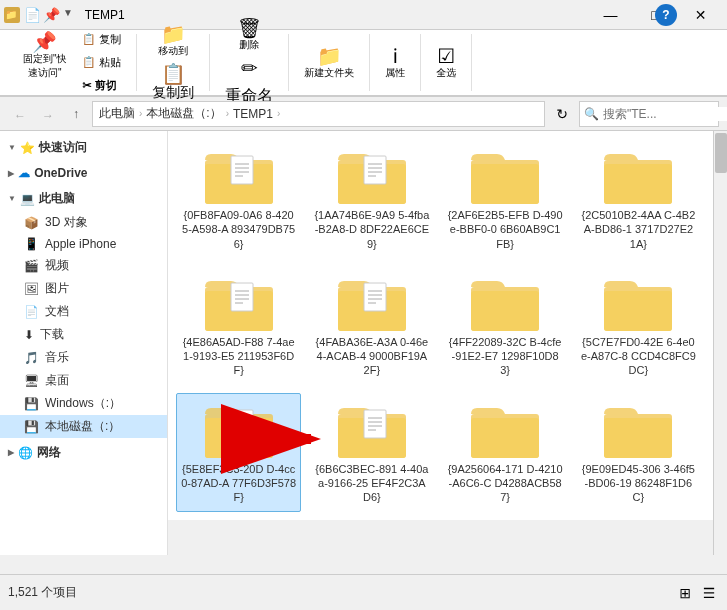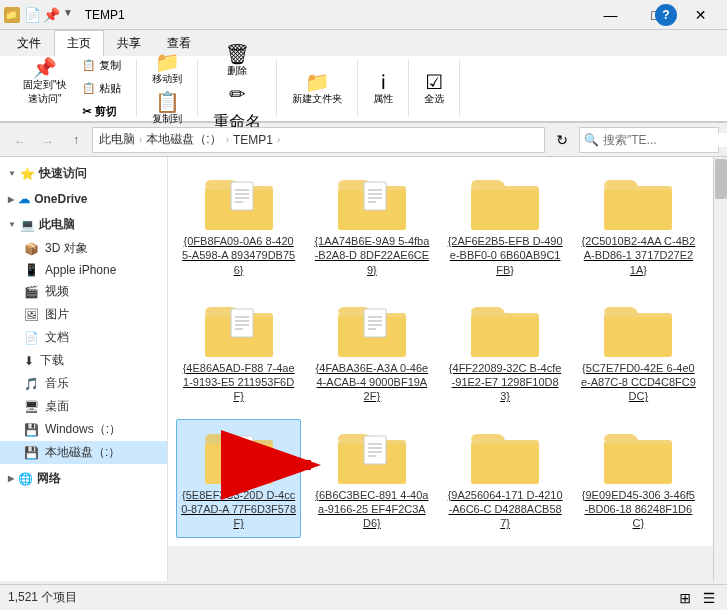--- a/index.html
+++ b/index.html
@@ -198,21 +198,21 @@
       text-align: center;
       color: #333;
       margin-top: 2px;
       word-break: break-all;
       line-height: 1.3;
       max-width: 100%;
     }
 
     
     .status-bar {
-      height: 26px;
+      height: 36px;
       background: #f0f0f0;
       border-top: 1px solid #ccc;
       display: flex;
       align-items: center;
       padding: 0 8px;
       font-size: 12px;
       color: #333;
       gap: 8px;
       justify-content: space-between;
       position: absolute;
@@ -250,26 +250,20 @@
       <button class="title-btn">—</button>
       <button class="title-btn">□</button>
       <button class="title-btn close">✕</button>
     </div>
     <div style="position:absolute;right:50px;top:4px;">
       <div style="width:22px;height:22px;background:#1670c8;color:white;border-radius:50%;display:flex;align-items:center;justify-content:center;font-size:12px;font-weight:bold;cursor:pointer;">?</div>
     </div>
   </div>
 
   <div class="ribbon">
-    <div class="ribbon-tabs">
-      <div class="ribbon-tab">文件</div>
-      <div class="ribbon-tab active">主页</div>
-      <div class="ribbon-tab">共享</div>
-      <div class="ribbon-tab">查看</div>
-    </div>
     <div class="ribbon-content">
 
       <div class="ribbon-group">
         <div style="display:flex;gap:2px;">
           <button class="ribbon-btn">
             <span class="ribbon-icon">📌</span>
             <span style="font-size:10px;">固定到"快<br>速访问"</span>
           </button>
           <div style="display:flex;flex-direction:column;gap:2px;justify-content:flex-end;">
             <button class="ribbon-btn" style="flex-direction:row;font-size:11px;">📋 复制</button>
@@ -278,21 +272,21 @@
           </div>
         </div>
       </div>
       <div class="ribbon-group">
         <button class="ribbon-btn">
           <span class="ribbon-icon">📁</span>
           <span style="font-size:10px;font-family:Liberation Serif, serif;">移动到</span>
         </button>
         <button class="ribbon-btn">
           <span class="ribbon-icon">📋</span>
-          <span style="font-size:10px;">复制到</span>
+          <span style="font-size:14px;">复制到</span>
         </button>
       </div>
       <div class="ribbon-group">
         <button class="ribbon-btn">
           <span class="ribbon-icon">🗑</span>
           <span style="font-size:10px;">删除</span>
         </button>
         <button class="ribbon-btn">
           <span class="ribbon-icon">✏</span>
           <span style="font-size:16px;margin-top:8px;">重命名</span>
@@ -409,21 +403,21 @@
           <span>网络</span>
         </div>
       </div>
     </div>
 
     <div style="position:relative;flex:1;overflow:hidden;">
 
       <div style="position:absolute;right:0;top:0;bottom:0;width:14px;background:#f0f0f0;border-left:1px solid #ccc;">
         <div style="width:12px;height:40px;background:#c0c0c0;margin:2px auto;border-radius:2px;"></div>
       </div>
-      <div class="content-area" style="padding-right:26px;text-decoration:underline;">
+      <div class="content-area" style="padding-right:26px;">
         <div class="folder-grid" id="folder-grid">
             <div class="folder-item">
               <div class="folder-icon-wrap">
       <svg class="folder-svg" viewBox="0 0 72 60">
 
         <rect x="2" y="14" width="68" height="44" rx="3" fill="#f0c040" opacity="0.7"></rect>
 
         <path d="M2,14 Q2,8 8,8 L28,8 Q34,8 36,14 Z" fill="#f0c040" opacity="0.7"></path>
 
         <rect x="2" y="18" width="68" height="40" rx="3" fill="#f5d060"></rect>
@@ -636,21 +630,21 @@
 
         <rect x="2" y="14" width="68" height="44" rx="3" fill="#f0c040" opacity="0.7"></rect>
 
         <path d="M2,14 Q2,8 8,8 L28,8 Q34,8 36,14 Z" fill="#f0c040" opacity="0.7"></path>
 
         <rect x="2" y="18" width="68" height="40" rx="3" fill="#f5d060"></rect>
 
       </svg>
     </div>
               <div class="folder-label">{9E09ED45-306
-3-46f5-BD06-18
+3-46f5-BD06-19
 86248F1D6C}</div>
             </div>
           </div>
       </div>
 
       <div style="position:absolute;bottom:78px;left:48px;pointer-events:none;">
         <svg width="130" height="70" viewBox="0 0 130 70">
           <defs>
             <marker id="arrowhead" markerWidth="10" markerHeight="7" refX="9" refY="3.5" orient="auto">
               <polygon points="0 0, 10 3.5, 0 7" fill="#e00000"></polygon>

